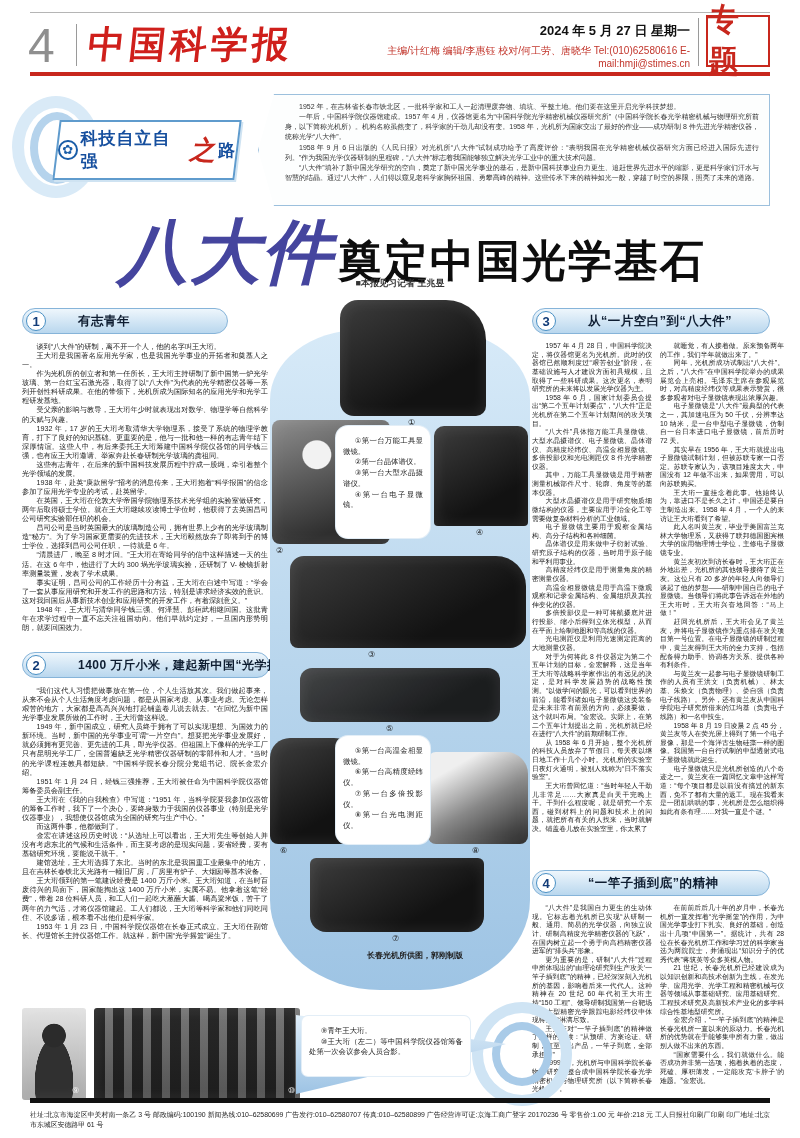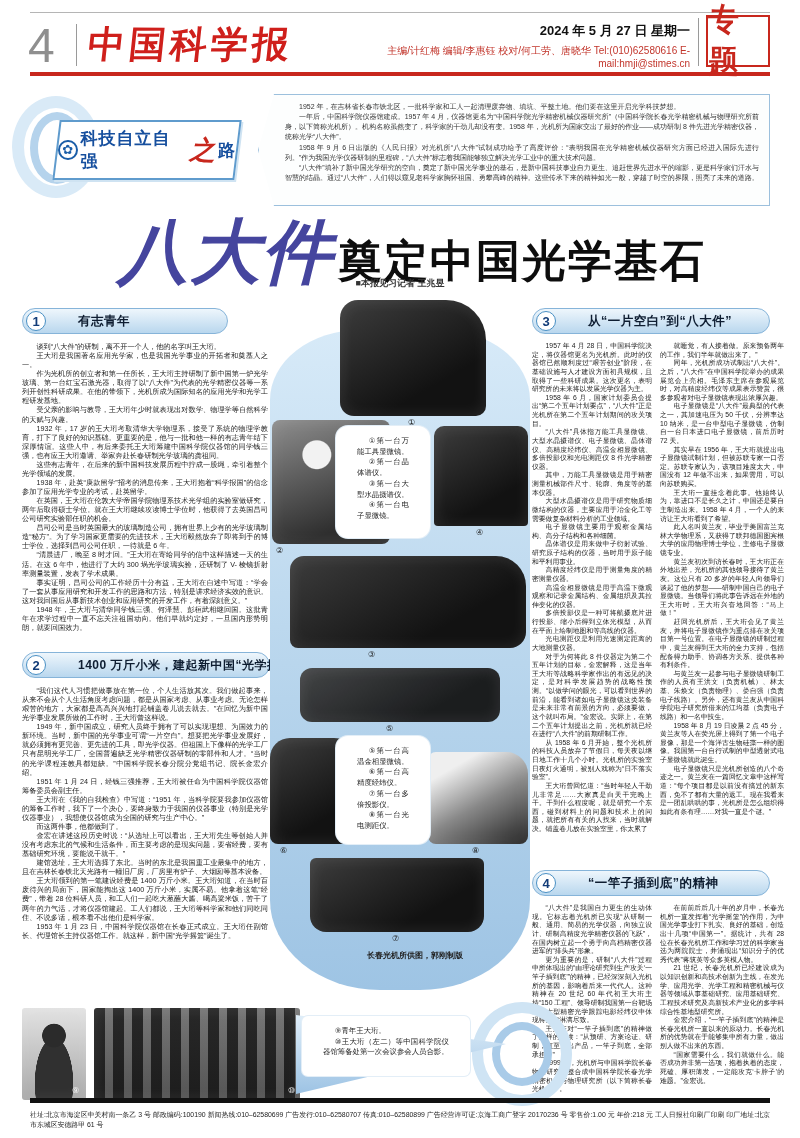--- a/index.html
+++ b/index.html
@@ -66,21 +66,21 @@
            border-radius:6px; box-shadow:inset 0 0 16px rgba(255,255,255,.10); }
   .photo.person { background:radial-gradient(circle at 38% 28%, #f2f2f2 12%, transparent 13%),
                   linear-gradient(160deg,#8d8d8d,#2e2e2e 80%); }
   .photo.portrait { background:radial-gradient(circle at 50% 30%, #2b2b2b 16%, transparent 17%),
                     radial-gradient(ellipse at 50% 82%, #303030 42%, transparent 43%),
                     linear-gradient(#e2e2e2,#a8a8a8); }
   .photo.group { background:repeating-linear-gradient(90deg, rgba(20,20,20,.85) 0 11px, rgba(90,90,90,.55) 11px 19px),
                  linear-gradient(#9a9a9a,#4d4d4d); }
   .plabel { position:absolute; font-size:8px; color:#1e1e1e; }
   .plabel.onphoto { color:#f5f5f5; }
-  .cap-box { position:absolute; background:#fff; border-radius:12px; padding:10px 21px; overflow:hidden;
+  .cap-box { position:absolute; background:#fff; border-radius:12px; padding:10px 7px; overflow:hidden;
              box-shadow:0 0 0 1px #e3eef7; z-index:3; }
   .cap-box p.cap { font-size:7.4px; line-height:1.45; text-align:justify; text-indent:1.6em; color:#222; }
   .credit { position:absolute; left:300px; top:950px; width:230px; text-align:center; font-size:8px;
             font-weight:bold; color:#222; }
 
   
   .arrow-decor { position:absolute; left:296px; top:1008px; width:210px; height:86px;
                  background:linear-gradient(180deg,#e6f2fb,#9dc3e4);
                  clip-path:polygon(0 8%, 100% 42%, 0 100%); z-index:1; }
   .ring1 { position:absolute; left:472px; top:1002px; width:100px; height:104px; border:11px solid #cfe4f4;

